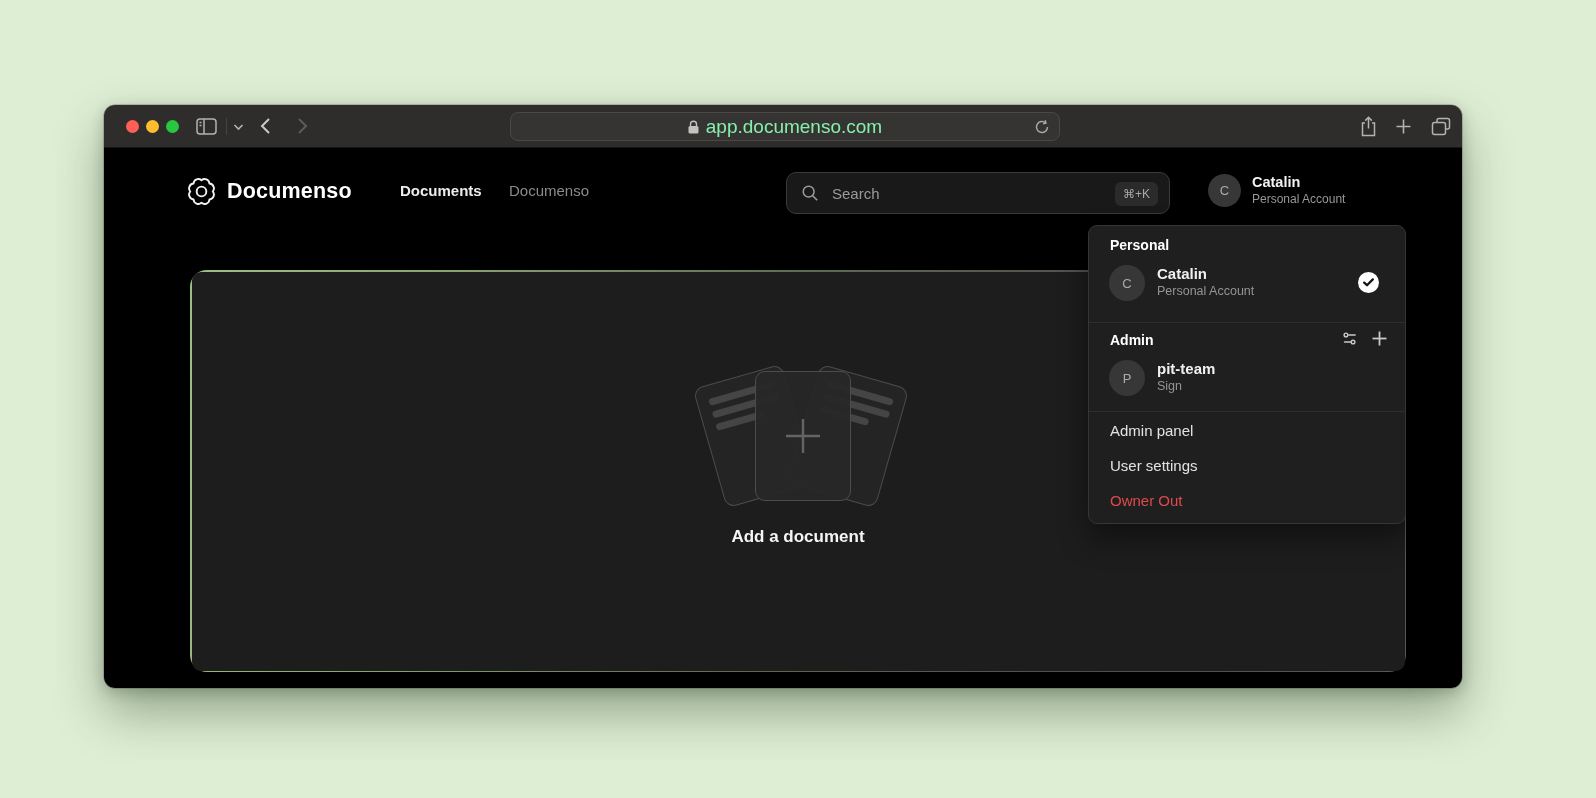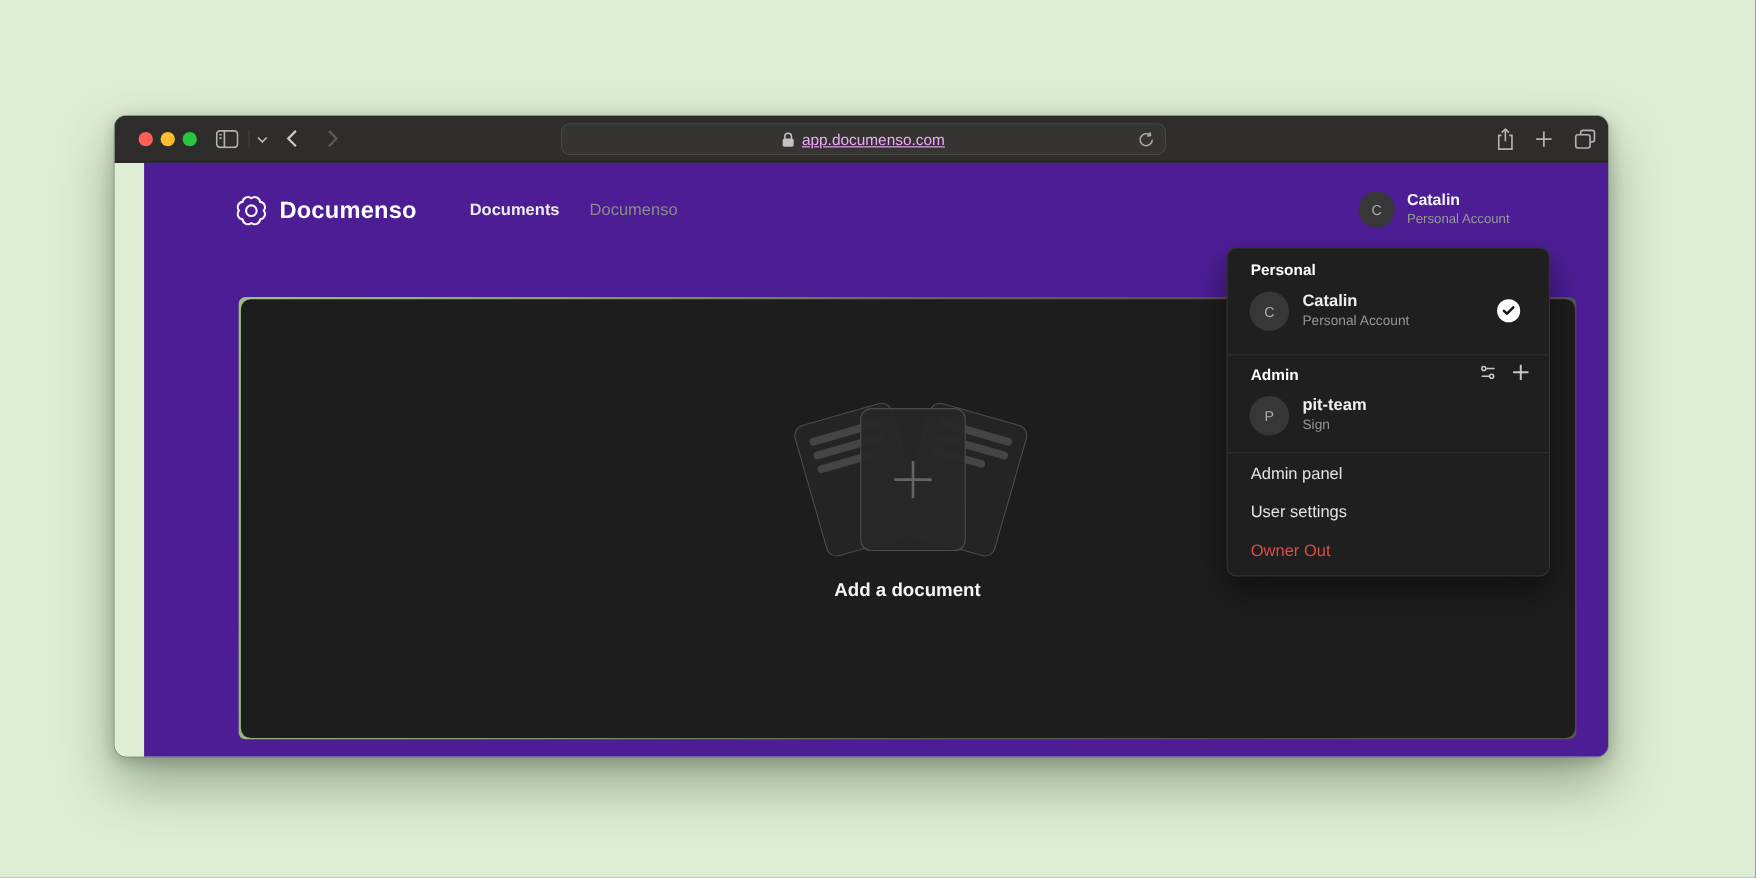--- a/index.html
+++ b/index.html
@@ -16,25 +16,25 @@
   .traffic { position:absolute; top:15px; width:13px; height:13px; border-radius:50%; }
   .t-close { left:22px;  background:#ff5f57; }
   .t-min   { left:42px;  background:#febc2e; }
   .t-max   { left:62px;  background:#29c73f; }
   .tb-ic { position:absolute; color:#b3b2ae; }
   .tb-ic svg { display:block; }
   .sep { position:absolute; left:122px; top:13px; width:1px; height:17px; background:#45443f; }
   .urlfield { position:absolute; left:406px; top:7px; width:550px; height:29px;
     background:rgba(255,255,255,.035); border:1px solid #4a4843; border-radius:8px;
     display:flex; align-items:center; justify-content:center; }
-  .urltext { color:#f0abfc; font-size:14px; margin-left:7px;text-decoration:underline; }
+  .urltext { color:#86efac; font-size:19px; margin-left:7px; }
   .reload { position:absolute; right:9px; top:6px; }
 
   
-  .page { position:absolute; left:0; top:43px; right:0; bottom:0; background:#4c1d95;margin-left:27px; }
+  .page { position:absolute; left:0; top:43px; right:0; bottom:0; background:#000000; }
 
   .brand { position:absolute; left:84px; top:26px; height:34px; display:flex; align-items:center; cursor:pointer; }
   .brand-name { color:#fff; font-size:21.5px; font-weight:700; margin-left:12px; letter-spacing:.2px; }
 
   .nav-link { position:absolute; top:34px; font-size:15px; cursor:pointer; }
   .nav-documents { left:296px; color:#ececec; font-weight:600; }
   .nav-templates { left:405px; color:#8b8b8b; font-weight:500; }
 
   .searchbar { position:absolute; left:682px; top:24px; width:384px; height:42px;
     background:#191919; border:1px solid #3a3a3a; border-radius:10px;
@@ -46,40 +46,40 @@
 
   .avatar { border-radius:50%; background:#373737; color:#ababab;
     display:flex; align-items:center; justify-content:center; }
   .account { position:absolute; left:1096px; top:25px; width:300px; height:36px; cursor:pointer; }
   .account .avatar { position:absolute; left:8px; top:1px; width:33px; height:33px; font-size:13px; }
   .acc-name { position:absolute; left:52px; top:1px; color:#f2f2f2; font-size:14.5px; font-weight:700; }
   .acc-role { position:absolute; left:52px; top:19px; color:#989898; font-size:12px; }
 
   
   .dropzone { position:absolute; left:86px; top:122px; width:1216px; height:402px;
-    border-radius:6px; padding:1.5px; cursor:pointer;
+    border-radius:17px; padding:1.5px; cursor:pointer;
     background:linear-gradient(100deg,#9fbf82 0%,#87a06e 22%,#5e6a53 48%,#4d4d4d 75%,#575757 100%); }
   .dz-inner { position:relative; width:100%; height:100%; background:#1d1d1d; border-radius:9px; }
 
   .card { position:absolute; background:#262626; border:1px solid #4c4c4c; border-radius:10px; }
   .card-left  { left:516px; top:102px; width:92px; height:124px; transform:rotate(-16deg); background:#242424; }
   .card-right { left:610px; top:102px; width:92px; height:124px; transform:rotate(16deg);  background:#242424; }
   .card-center{ left:563px; top:99px;  width:96px; height:130px; background:rgba(39,39,39,.94);
     display:flex; align-items:center; justify-content:center; }
   .bar { height:7px; border-radius:3.5px; background:#454545; margin:0 11px 6px; }
   .bar:first-child { margin-top:13px; }
   .bar-short { width:55%; }
 
   .dz-title { position:absolute; left:0; right:0; top:255px; text-align:center;
     color:#f5f5f5; font-size:17px; font-weight:700; }
   .dz-sub { position:absolute; left:0; right:0; top:281px; text-align:center;
     color:#9a9a9a; font-size:15px; }
 
   
-  .menu { position:absolute; left:984px; top:77px; width:294px; height:299px;
+  .menu { position:absolute; left:984px; top:77px; width:318px; height:299px;
     background:#1f1f1f; border:1px solid #353535; border-radius:9px; z-index:50;
     box-shadow:0 14px 30px rgba(0,0,0,.45); }
   .menu-label { position:absolute; left:21px; color:#fff; font-size:14px; font-weight:700; }
   .menu-item-row { position:absolute; left:10px; right:10px; height:48px; border-radius:7px; cursor:pointer; }
   .menu-item-row .avatar { position:absolute; left:10px; top:6px; width:36px; height:36px; font-size:13px; }
   .mi-name { position:absolute; left:58px; top:6px; color:#f0f0f0; font-size:15px; font-weight:600; }
   .mi-role { position:absolute; left:58px; top:25px; color:#949494; font-size:12.5px; }
   .check { position:absolute; right:16px; top:13px; width:21px; height:21px; border-radius:50%;
     background:#fff; display:flex; align-items:center; justify-content:center; }
   .menu-div { position:absolute; left:0; right:0; height:1px; background:#2e2e2e; }
@@ -167,20 +167,30 @@
           <path d="M22,12 A4.3 4.3 0 0 1 19.07,19.07 A4.3 4.3 0 0 1 12,22 A4.3 4.3 0 0 1 4.93,19.07 A4.3 4.3 0 0 1 2,12 A4.3 4.3 0 0 1 4.93,4.93 A4.3 4.3 0 0 1 12,2 A4.3 4.3 0 0 1 19.07,4.93 A4.3 4.3 0 0 1 22,12 Z"></path>
           <circle cx="12" cy="12" r="4.3"></circle>
         </svg>
       </span>
       <span class="brand-name">Documenso</span>
     </div>
 
     <span class="nav-link nav-documents">Documents</span>
     <span class="nav-link nav-templates">Documenso</span>
 
+    <div class="searchbar">
+      <span style="display:flex; margin-left:14px;">
+        <svg width="18" height="18" viewBox="0 0 20 20" fill="none" stroke="#9b9b9b" stroke-width="1.7">
+          <circle cx="8.5" cy="8.5" r="6"></circle>
+            <line x1="13" y1="13" x2="18" y2="18"></line>
+        </svg>
+      </span>
+      <span class="search-ph">Search</span>
+      <span class="kbd">⌘+K</span>
+    </div>
 
     <div class="account">
       <span class="avatar">C</span>
       <span class="acc-name">Catalin</span>
       <span class="acc-role">Personal Account</span>
 
     </div>
 
     <div class="dropzone">
       <div class="dz-inner">

